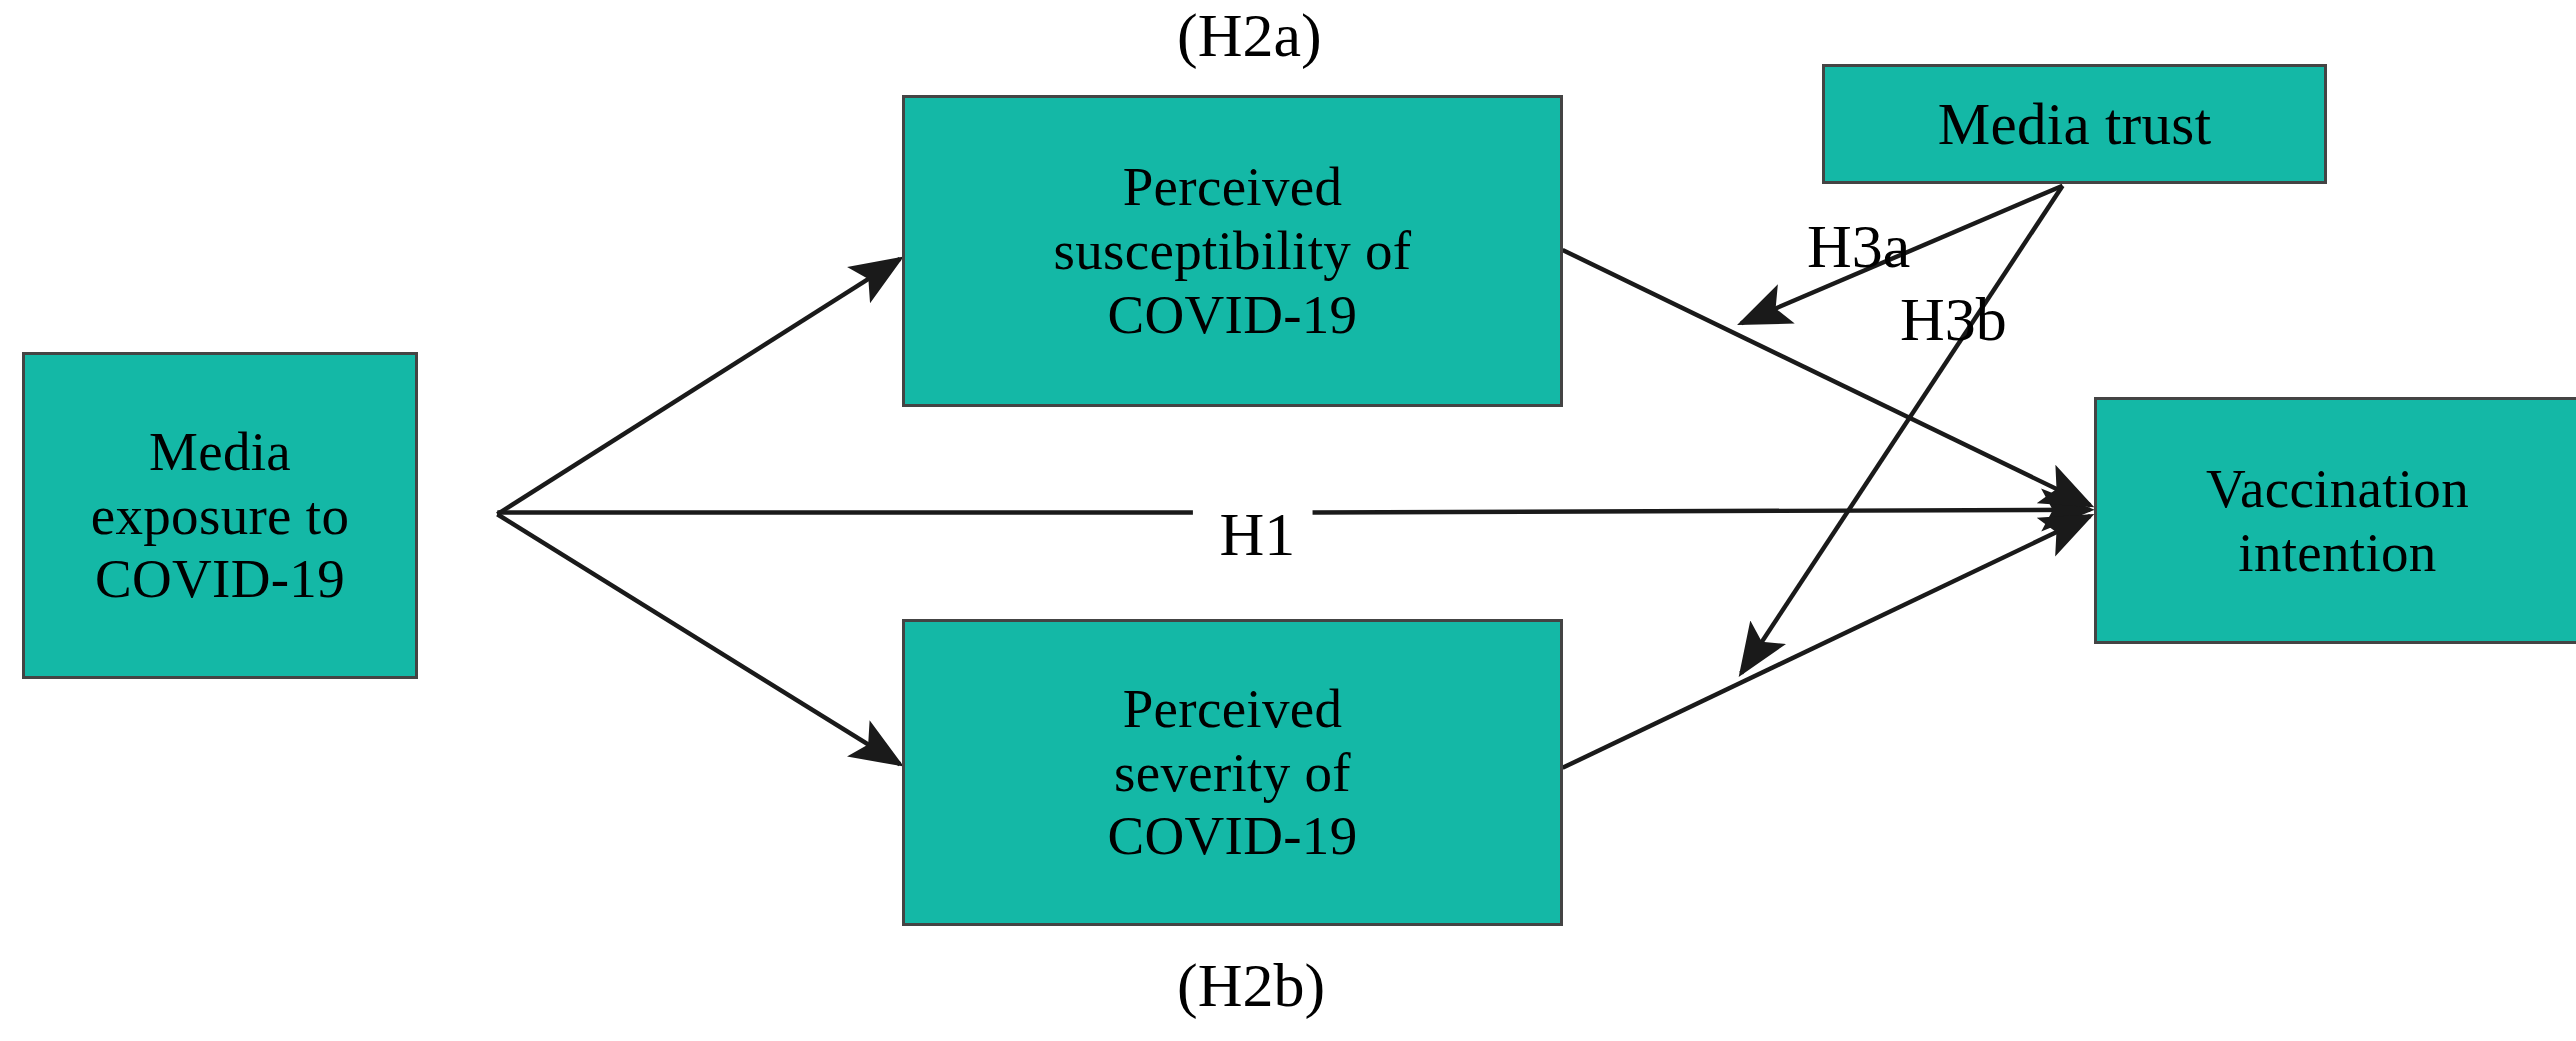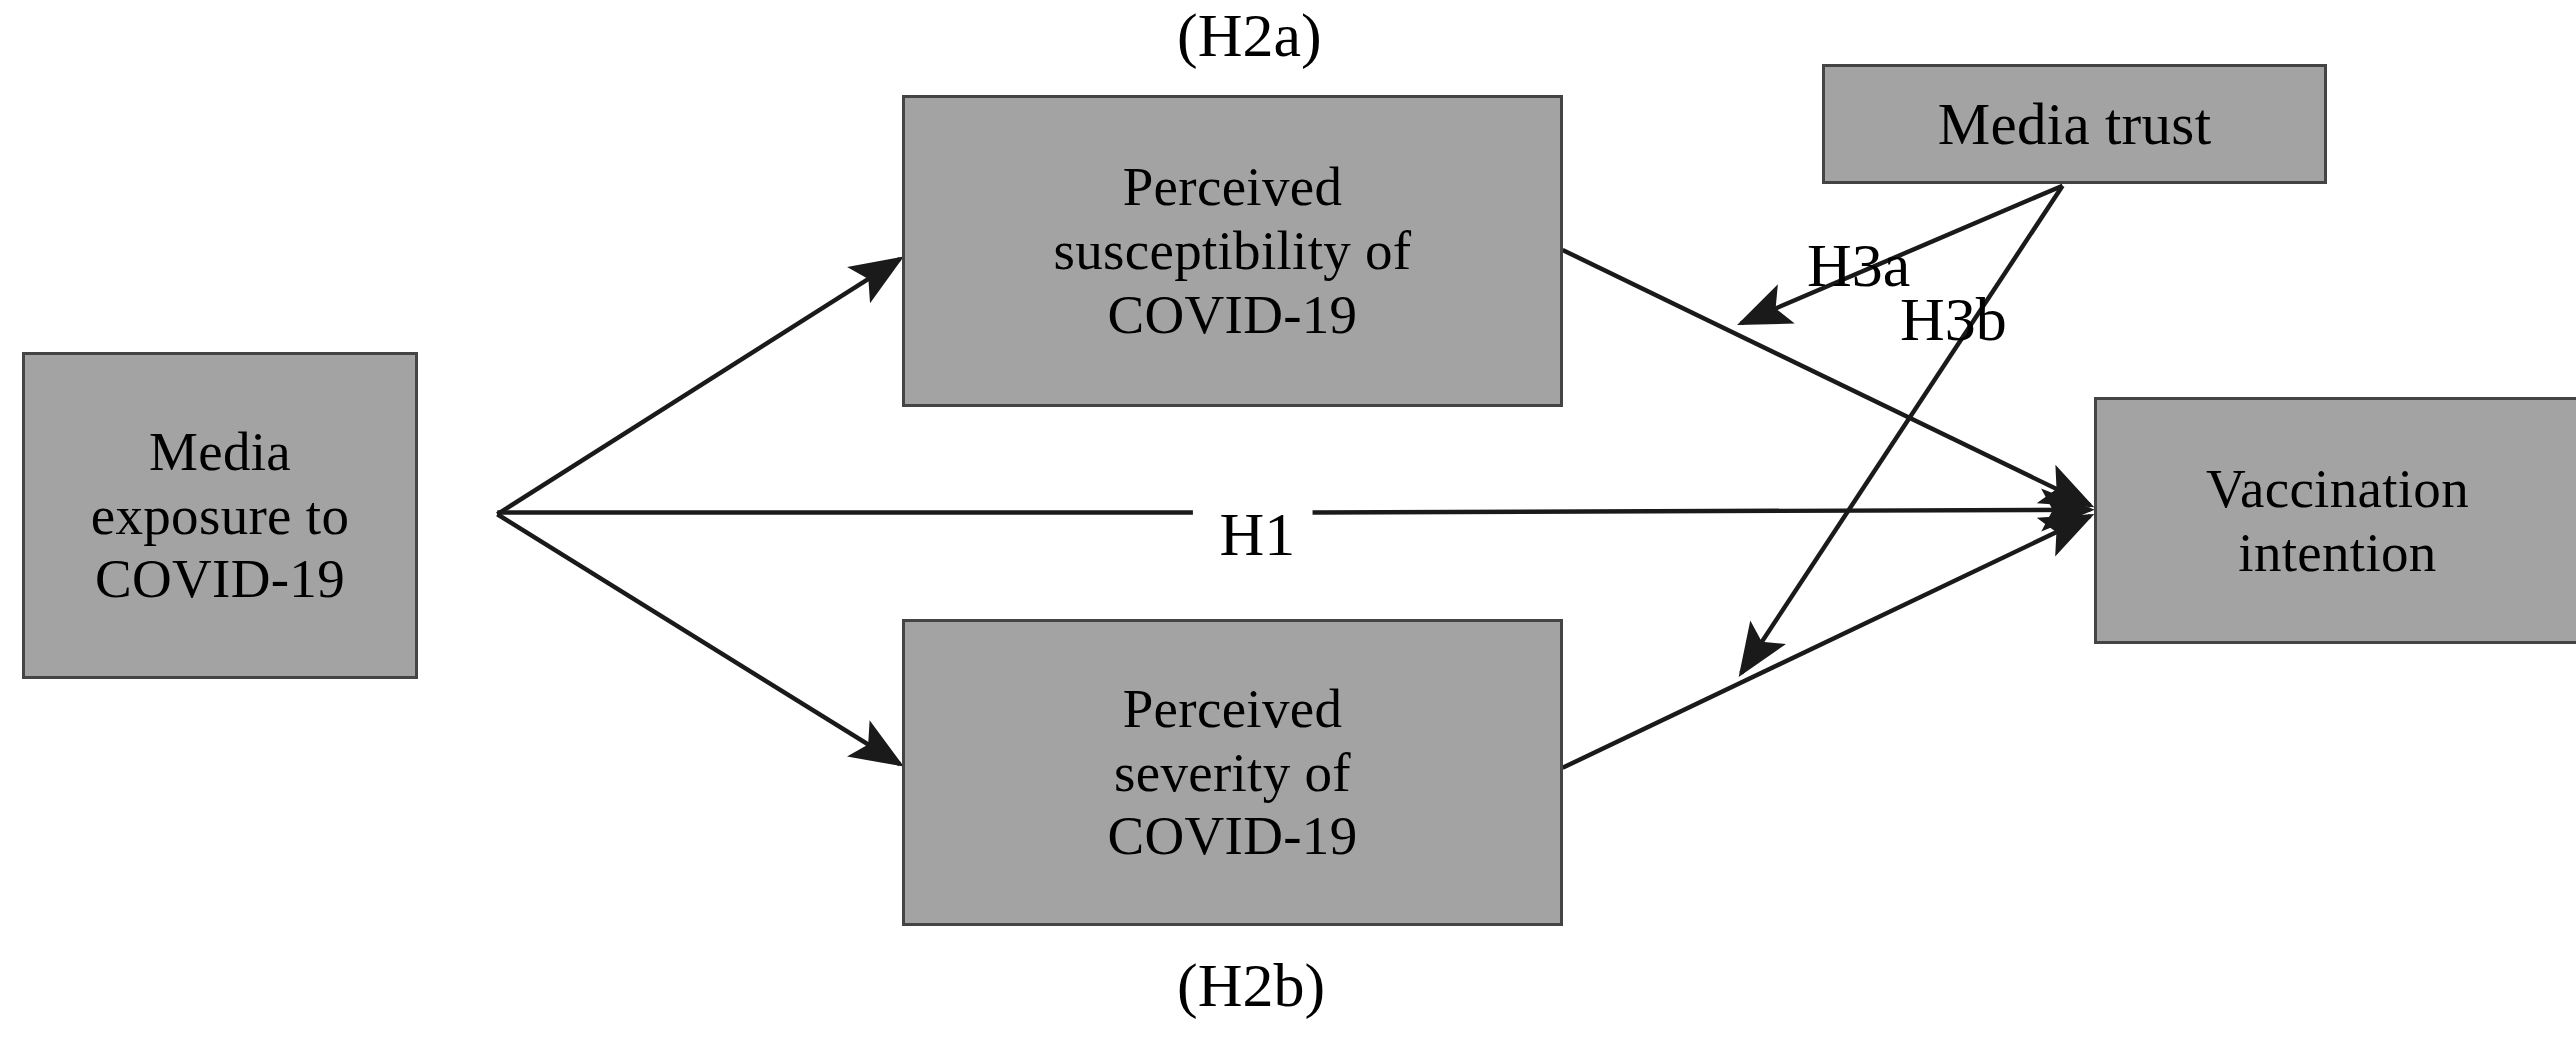--- a/index.html
+++ b/index.html
@@ -24,21 +24,21 @@
     left: 0;
     top: 0;
     width: 2576px;
     height: 1041px;
     pointer-events: none;
   }
   .node {
     position: absolute;
     box-sizing: border-box;
     border: 3.6px solid #444444;
-    background: #a3a3a3;
+    background: #14b8a6;
     display: flex;
     align-items: center;
     justify-content: center;
     text-align: center;
     line-height: 1.16;
     font-size: 55px;
     letter-spacing: 0.3px;
   }
   .node .node-text {
     display: block;
@@ -59,21 +59,21 @@
   
   #node-media-exposure   { left: 22px;   top: 352px;  width: 396px; height: 327px; }
   #node-susceptibility   { left: 902px; top: 95px;  width: 661px; height: 312px; }
   #node-severity         { left: 902px; top: 619px;  width: 661px; height: 307px; }
   #node-media-trust      { left: 1822px; top: 64px;   width: 505px; height: 120px; font-size: 59px; }
   #node-vaccination      { left: 2094px; top: 397px;  width: 487px; height: 247px; }
   
   #label-h2a { left: 1177px; top: 3.6px;   }
   #label-h2b { left: 1177px; top: 954px;}
   #label-h1  { left: 1207px; top: 487px; margin-top: 16px; }
-  #label-h3a { left: 1807px; top: 234px; }
+  #label-h3a { left: 1807px; top: 215px; }
   #label-h3b { left: 1900px; top: 288px; }
 </style>
 </head>
 <body>
 
 <div id="canvas">
 
   <svg class="edges" viewBox="0 0 2885 1166" preserveAspectRatio="none" aria-hidden="true">
     <defs>
       <marker id="arrowSolid" markerWidth="13" markerHeight="13" refX="11" refY="5.2" orient="auto" markerUnits="strokeWidth">

